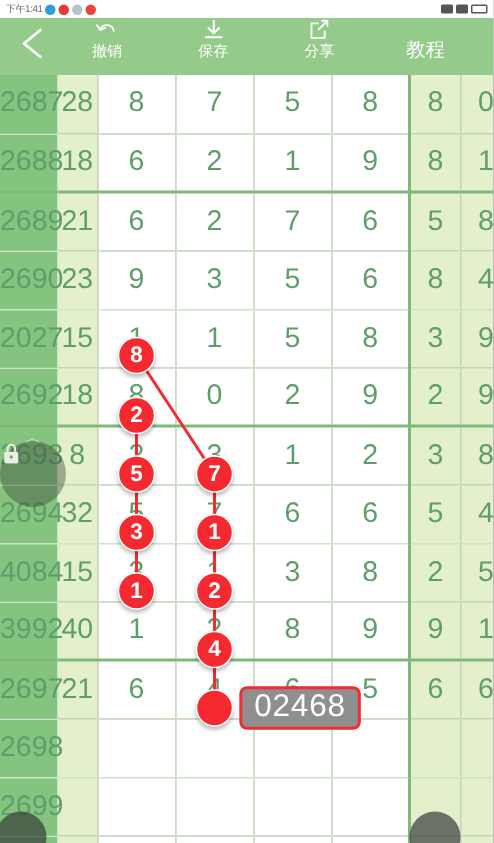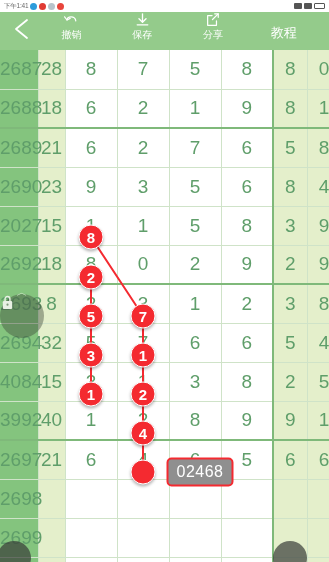--- a/index.html
+++ b/index.html
@@ -158,21 +158,21 @@
   }
   .marker.blank { font-size: 0; }
 
   .badge-02468 {
     position: absolute;
     transform: translate(-50%, -50%);
     background: #8f8f8f;
     color: #ffffff;
     border: 2.5px solid #f42a30;
     border-radius: 5px;
-    font-size: 16px;
+    font-size: 21px;
     font-weight: 500;
     padding: 2px 8px 3px 8px;
     letter-spacing: 0.5px;
     pointer-events: auto;
     cursor: pointer;
     line-height: 20px;
   }
 
   
   .lock-fab {

